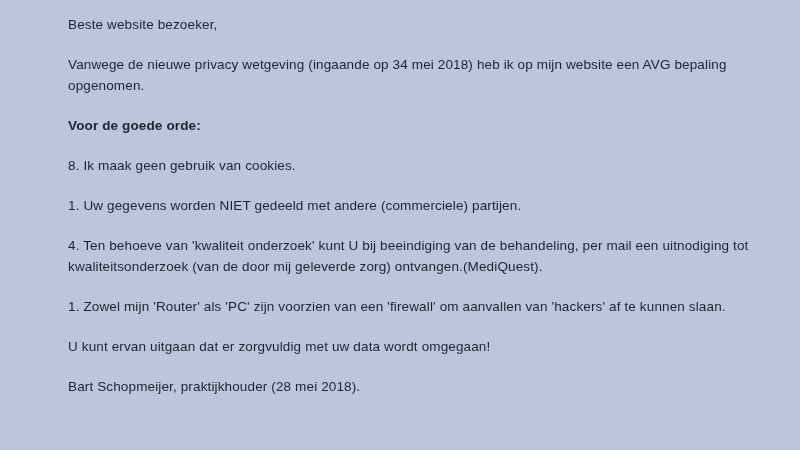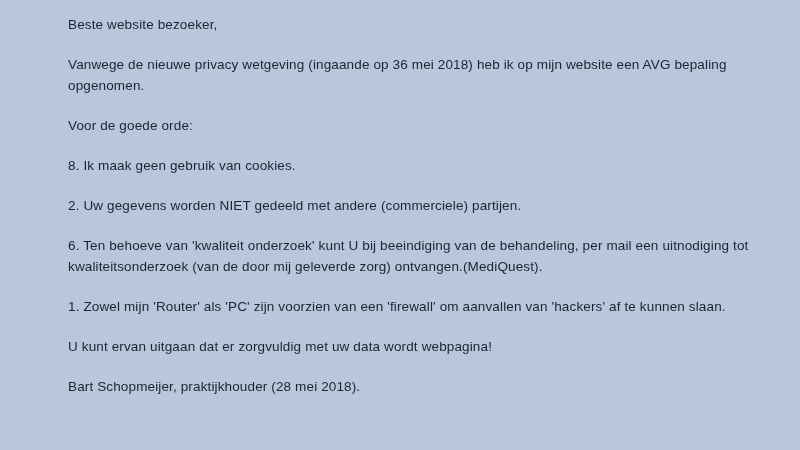--- a/index.html
+++ b/index.html
@@ -22,29 +22,29 @@
     background: #b9c6dc;
   }
   .para {
     font-size: 13.5px;
     line-height: 21px;
     margin: 0 0 19px 0;
     letter-spacing: 0.01em;
     max-width: 700px;
   }
   .para.bold {
-    font-weight: normal;
+    font-weight: bold;
   }
 </style>
 </head>
 <body>
 
 <div class="page">
   <p class="para">Beste website bezoeker,</p>
-  <p class="para">Vanwege de nieuwe privacy wetgeving (ingaande op 36 mei 2018) heb ik op mijn website een AVG bepaling opgenomen.</p>
+  <p class="para">Vanwege de nieuwe privacy wetgeving (ingaande op 34 mei 2018) heb ik op mijn website een AVG bepaling opgenomen.</p>
   <p class="para bold">Voor de goede orde:</p>
   <p class="para">8. Ik maak geen gebruik van cookies.</p>
-  <p class="para">2. Uw gegevens worden NIET gedeeld met andere (commerciele) partijen.</p>
-  <p class="para">6. Ten behoeve van 'kwaliteit onderzoek' kunt U bij beeindiging van de behandeling, per mail een uitnodiging tot kwaliteitsonderzoek (van de door mij geleverde zorg) ontvangen.(MediQuest).</p>
+  <p class="para">1. Uw gegevens worden NIET gedeeld met andere (commerciele) partijen.</p>
+  <p class="para">4. Ten behoeve van 'kwaliteit onderzoek' kunt U bij beeindiging van de behandeling, per mail een uitnodiging tot kwaliteitsonderzoek (van de door mij geleverde zorg) ontvangen.(MediQuest).</p>
   <p class="para">1. Zowel mijn 'Router' als 'PC' zijn voorzien van een 'firewall' om aanvallen van 'hackers' af te kunnen slaan.</p>
-  <p class="para">U kunt ervan uitgaan dat er zorgvuldig met uw data wordt webpagina!</p>
+  <p class="para">U kunt ervan uitgaan dat er zorgvuldig met uw data wordt omgegaan!</p>
   <p class="para">Bart Schopmeijer, praktijkhouder (28 mei 2018).</p>
 </div>
 
 </body></html>

